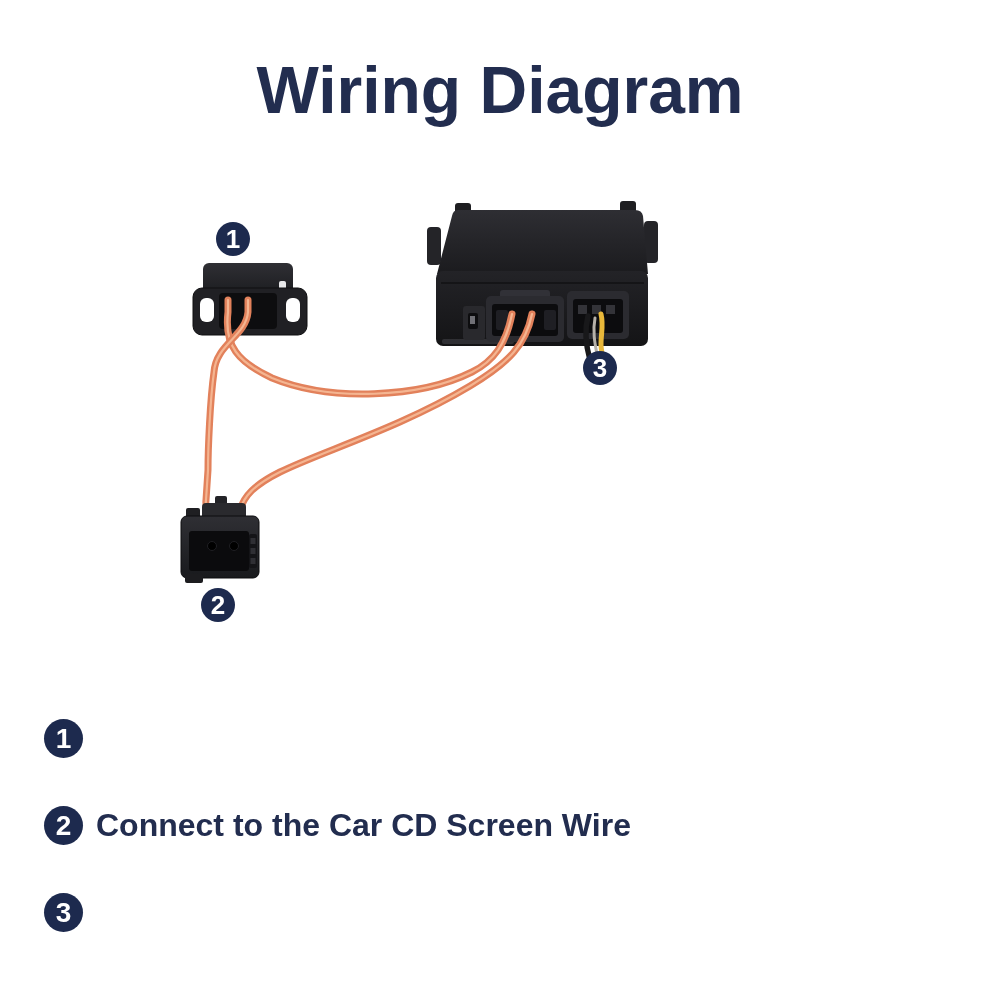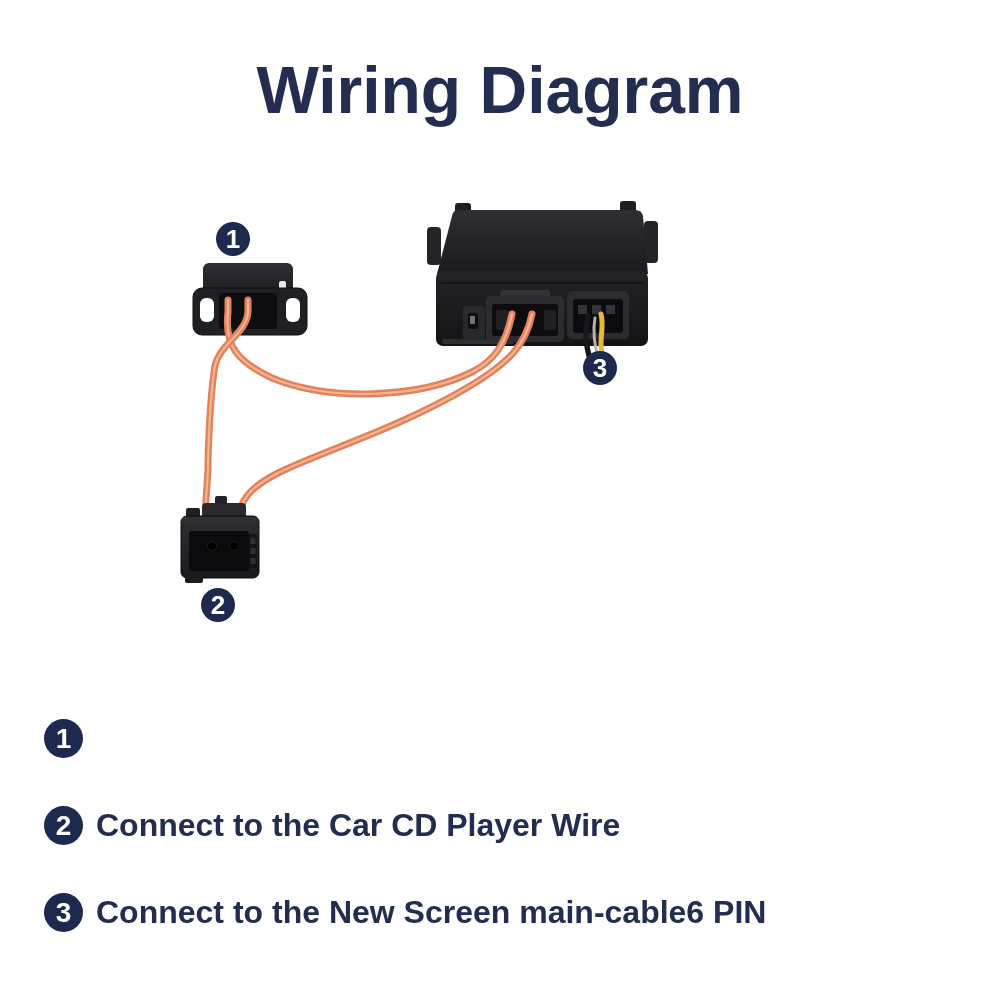--- a/index.html
+++ b/index.html
@@ -184,20 +184,19 @@
       <circle cx="600" cy="368" r="17" fill="var(--badge_navy)"></circle>
       <text x="600" y="377" class="badge-num">3</text>
     </g>
   </svg>
 
   <div class="legend-row" style="top:719px;">
     <div class="legend-badge">1</div>
   </div>
   <div class="legend-row" style="top:806px;">
     <div class="legend-badge">2</div>
-    <div class="legend-label">Connect to the Car CD Player Wire</div>
+    <div class="legend-label">Connect to the Car CD Screen Wire</div>
   </div>
   <div class="legend-row" style="top:893px;">
     <div class="legend-badge">3</div>
-    <div class="legend-label">Connect to the New Screen main-cable6 PIN</div>
   </div>
 
 </div>
 
 </body></html>

